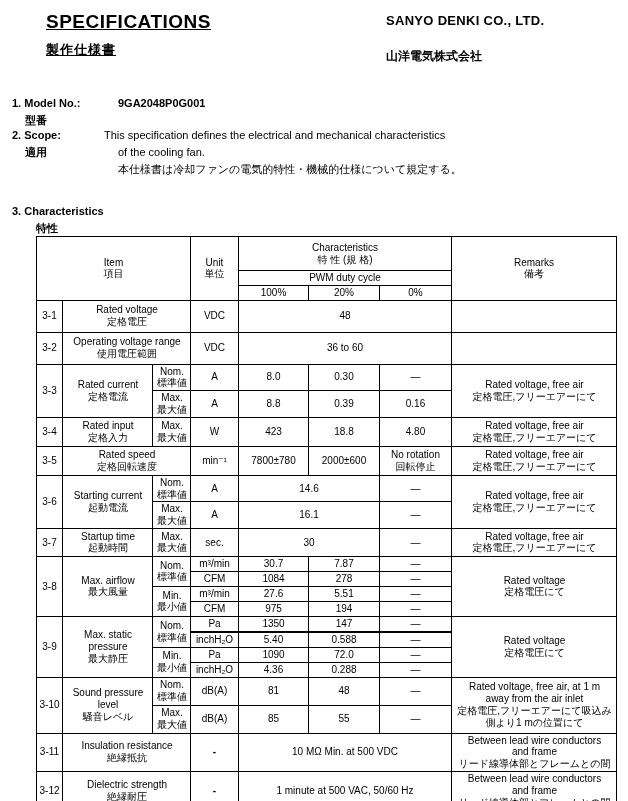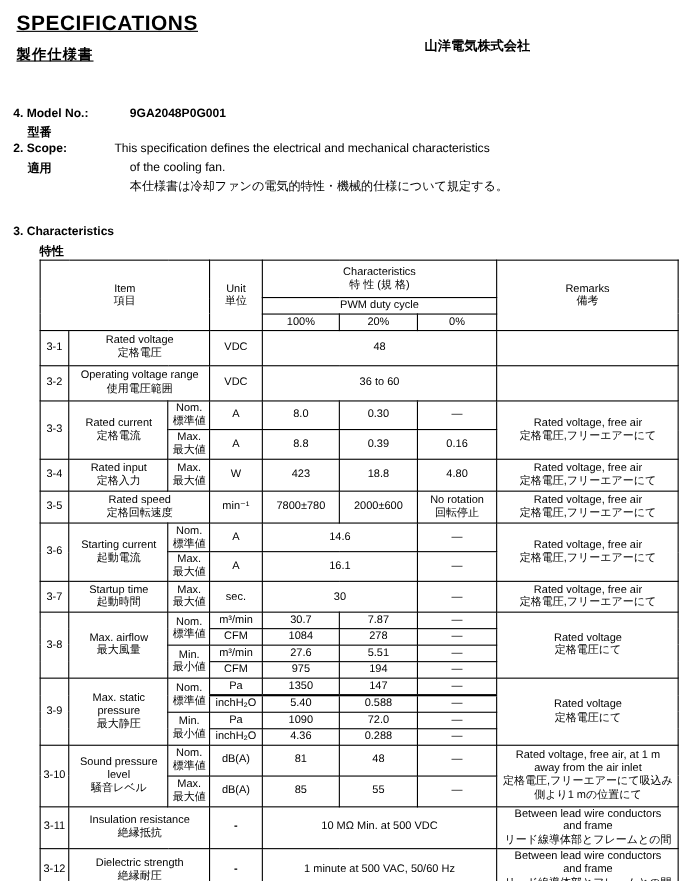--- a/index.html
+++ b/index.html
@@ -4,21 +4,21 @@
 <style>
   * { box-sizing: border-box; }
   html,body { margin:0; padding:0; }
   body {
     width:628px; height:801px; position:relative; overflow:hidden;
     background:#ffffff; color:#000000;
     font-family:"Liberation Sans","DejaVu Sans",sans-serif;
   }
   .abs { position:absolute; font-size:11px; white-space:nowrap; }
   .b { font-weight:bold; }
-  .title-block { position:absolute; left:15px; top:11px; }
+  .title-block { position:absolute; left:46px; top:11px; }
   .title-en { font-size:19px; font-weight:bold; text-decoration:underline; letter-spacing:.5px; }
   .title-ja { font-size:13px; font-weight:bold; text-decoration:underline; letter-spacing:1px; margin-top:8px; }
   .company { position:absolute; left:386px; top:13px; font-weight:bold; }
   .company-en { font-size:13px; letter-spacing:.3px; }
   .company-ja { font-size:12px; margin-top:20px; }
   table.spec {
     position:absolute; left:36px; top:236px;
     border-collapse:collapse; table-layout:fixed;
   }
   .spec td {
@@ -31,24 +31,25 @@
 </style>
 </head>
 <body>
 
 <div class="title-block">
   <div class="title-en">SPECIFICATIONS</div>
   <div class="title-ja">製作仕様書</div>
 </div>
 
 <div class="company">
+  <div class="company-en">SANYO DENKI CO., LTD.</div>
   <div class="company-ja">山洋電気株式会社</div>
 </div>
 
-<div class="abs b" style="left:12px;top:97px">4. Model No.:</div>
+<div class="abs b" style="left:12px;top:97px">1. Model No.:</div>
 <div class="abs b" style="left:118px;top:97px">9GA2048P0G001</div>
 <div class="abs b" style="left:25px;top:113px">型番</div>
 
 <div class="abs b" style="left:12px;top:129px">2. Scope:</div>
 <div class="abs" style="left:104px;top:129px">This specification defines the electrical and mechanical characteristics</div>
 <div class="abs b" style="left:25px;top:145px">適用</div>
 <div class="abs" style="left:118px;top:146px">of the cooling fan.</div>
 <div class="abs" style="left:118px;top:162px">本仕様書は冷却ファンの電気的特性・機械的仕様について規定する。</div>
 
 <div class="abs b" style="left:12px;top:205px">3. Characteristics</div>

